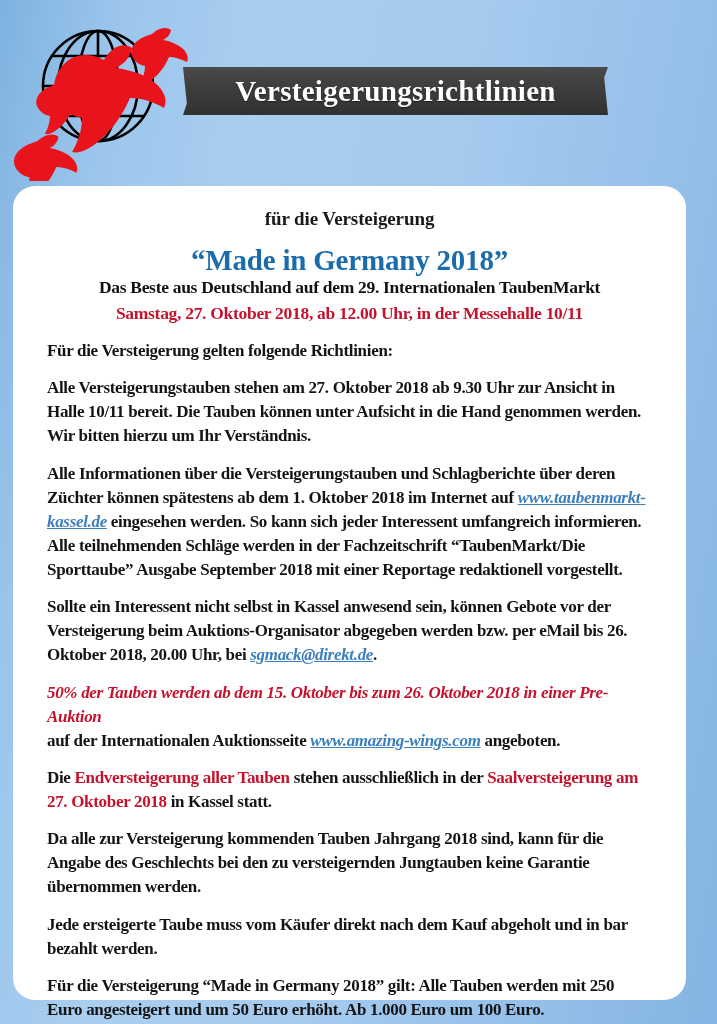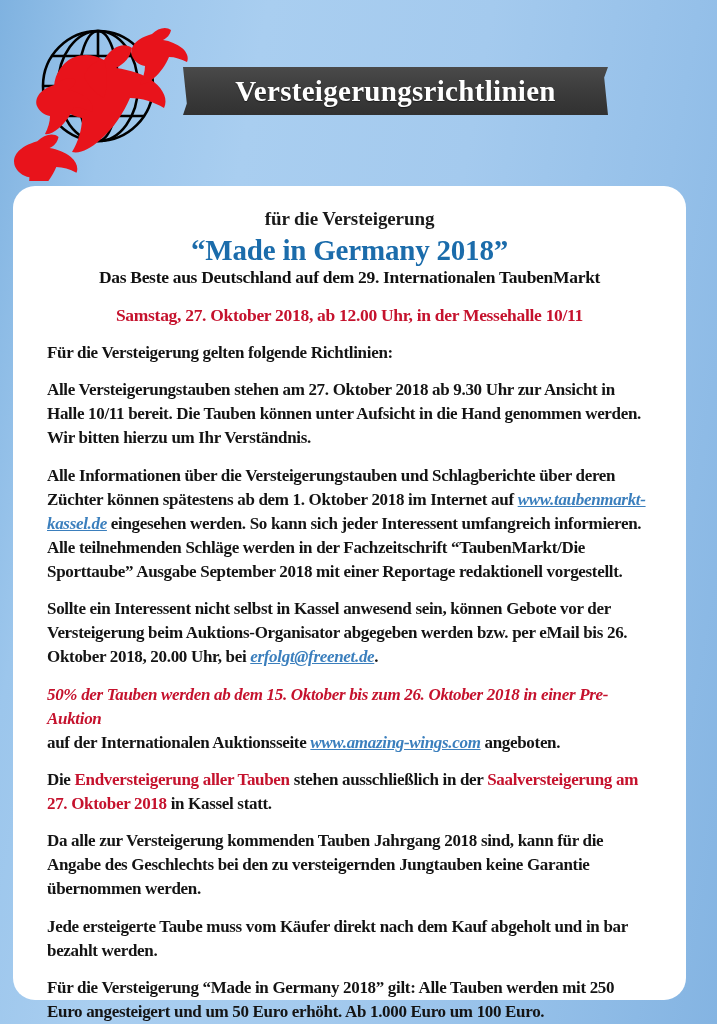--- a/index.html
+++ b/index.html
@@ -88,35 +88,35 @@
   #subtitle-line {
     font-size: 19px;
     font-weight: bold;
     color: #1a1a1a;
     letter-spacing: -0.1px;
   }
   #main-title {
     font-size: 29px;
     font-weight: bold;
     color: #1b6cab;
-    margin-top: 4px;
+    margin-top: 14px;
     letter-spacing: -0.2px;
   }
   #tagline {
     font-size: 17.5px;
     font-weight: bold;
     color: #111111;
     margin-top: 0;
     letter-spacing: -0.3px;
   }
   #date-line {
     font-size: 17.5px;
     font-weight: bold;
     color: #c5122d;
-    margin-top: 17px;
+    margin-top: 5px;
     letter-spacing: -0.3px;
   }
 
   
   #body-text { margin-top: 15px; }
 
   #body-text p {
     font-size: 17px;
     font-weight: bold;
     color: #141414;
@@ -218,21 +218,21 @@
 
     <p>
       <span>Alle Versteigerungstauben stehen am 27. Oktober 2018 ab 9.30 Uhr zur Ansicht in Halle 10/11 bereit. Die Tauben können unter Aufsicht in die Hand genommen werden. Wir bitten hierzu um Ihr Verständnis.</span>
     </p>
 
     <p>
       <span>Alle Informationen über die Versteigerungstauben und Schlagberichte über deren Züchter können spätestens ab dem 1. Oktober 2018 im Internet auf </span><a class="link" href="#">www.taubenmarkt-kassel.de</a><span> eingesehen werden. So kann sich jeder Interessent umfangreich informieren. Alle teilnehmenden Schläge werden in der Fachzeitschrift “TaubenMarkt/Die Sporttaube” Ausgabe September 2018 mit einer Reportage redaktionell vorgestellt.</span>
     </p>
 
     <p>
-      <span>Sollte ein Interessent nicht selbst in Kassel anwesend sein, können Gebote vor der Versteigerung beim Auktions-Organisator abgegeben werden bzw. per eMail bis 26. Oktober 2018, 20.00 Uhr, bei </span><a class="link" href="#">erfolgt@freenet.de</a><span>.</span>
+      <span>Sollte ein Interessent nicht selbst in Kassel anwesend sein, können Gebote vor der Versteigerung beim Auktions-Organisator abgegeben werden bzw. per eMail bis 26. Oktober 2018, 20.00 Uhr, bei </span><a class="link" href="#">sgmack@direkt.de</a><span>.</span>
     </p>
 
     <p>
       <span class="red-italic">50% der Tauben werden ab dem 15. Oktober bis zum 26. Oktober 2018 in einer Pre-Auktion</span><br>
       <span> auf der Internationalen Auktionsseite </span><a class="link" href="#">www.amazing-wings.com</a><span> angeboten.</span>
     </p>
 
     <p>
       <span>Die </span><span class="red">Endversteigerung aller Tauben</span><span> stehen ausschließlich in der </span><span class="red">Saalversteigerung am 27. Oktober 2018</span><span> in Kassel statt.</span>
     </p>

